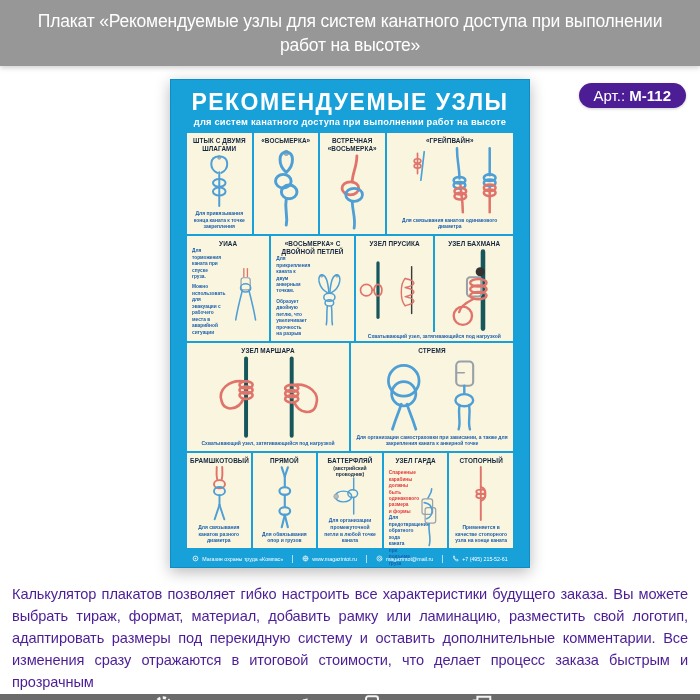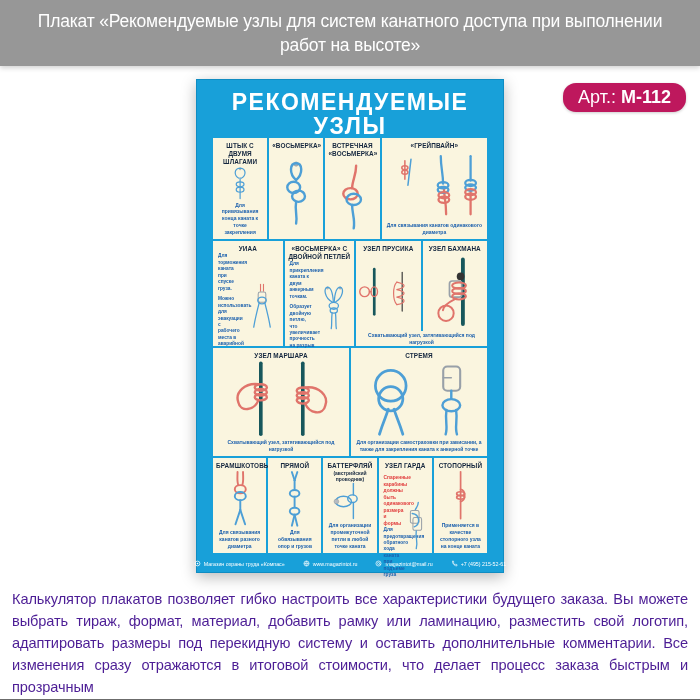--- a/index.html
+++ b/index.html
@@ -8,26 +8,26 @@
   body { display:flex; flex-direction:column; }
 
   
   .page-header { background:#979797; color:#fff; min-height:66px;
     display:flex; align-items:center; justify-content:center; text-align:center;
     padding:8px 34px; box-shadow:0 2px 5px rgba(0,0,0,.18); position:relative; z-index:3;}
   .page-header h1 { font-size:17.5px; font-weight:500; line-height:1.4; letter-spacing:-.2px; }
 
   
   .main { position:relative; flex:0 0 auto; padding-top:13px; }
-  .art-badge { position:absolute; top:17px; right:14px; background:#be185d; color:#fff;
-    border-radius:13px; padding:4px 15px; font-size:18px; box-shadow:0 1px 3px rgba(0,0,0,.2);}
+  .art-badge { position:absolute; top:17px; right:14px; background:#4c1d95; color:#fff;
+    border-radius:13px; padding:4px 15px; font-size:15px; box-shadow:0 1px 3px rgba(0,0,0,.2);}
   .art-badge b { font-weight:bold; }
 
   
-  .poster { width:308px; margin:0 auto; background:#18A0D9; padding:7px 16px 0;
+  .poster { width:360px; margin:0 auto; background:#18A0D9; padding:7px 16px 0;
     box-shadow:0 4px 14px rgba(0,0,0,.28); border:1px solid #0f8cc2;}
   .poster-title { color:#fff; font-weight:bold; text-align:center; font-size:23px;
     letter-spacing:1.5px; line-height:1.05; padding-top:3px;}
   .poster-subtitle { color:#fff; font-weight:bold; text-align:center; font-size:9.3px;
     letter-spacing:.2px; padding:3px 0 6px;}
   .rows { display:flex; flex-direction:column; gap:2px; }
   .row { display:flex; gap:2px; }
   .r1 { height:101px; } .r2 { height:105px; } .r3 { height:108px; } .r4 { height:95px; }
   .panel { background:#FAF5DF; flex:1; display:flex; flex-direction:column;
     padding:4px 3px 3px; position:relative; min-width:0;}
@@ -86,20 +86,21 @@
 </header>
 
 <main class="main">
   <div class="art-badge">
     <span>Арт.:</span>
     <b>М-112</b>
   </div>
 
   <div class="poster">
     <div class="poster-title">РЕКОМЕНДУЕМЫЕ УЗЛЫ</div>
+    <div class="poster-subtitle">для систем канатного доступа при выполнении работ на высоте</div>
 
     <div class="rows">
 
       <div class="row r1">
         <div class="panel">
           <div class="p-title">ШТЫК С ДВУМЯ ШЛАГАМИ</div>
           <div class="fig">
             <svg viewBox="0 0 60 84">
               <circle class="pin" cx="30" cy="7" r="2.6"></circle>
               <path class="k kb" stroke-width="3" d="M27 30 C15 24 14 6 30 5 C46 6 45 24 33 30"></path>

